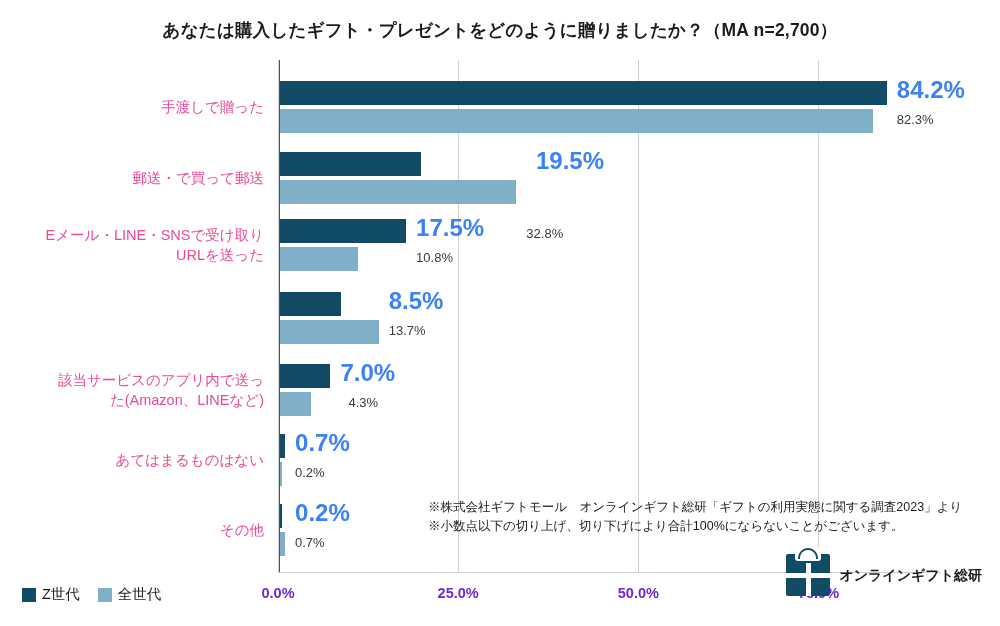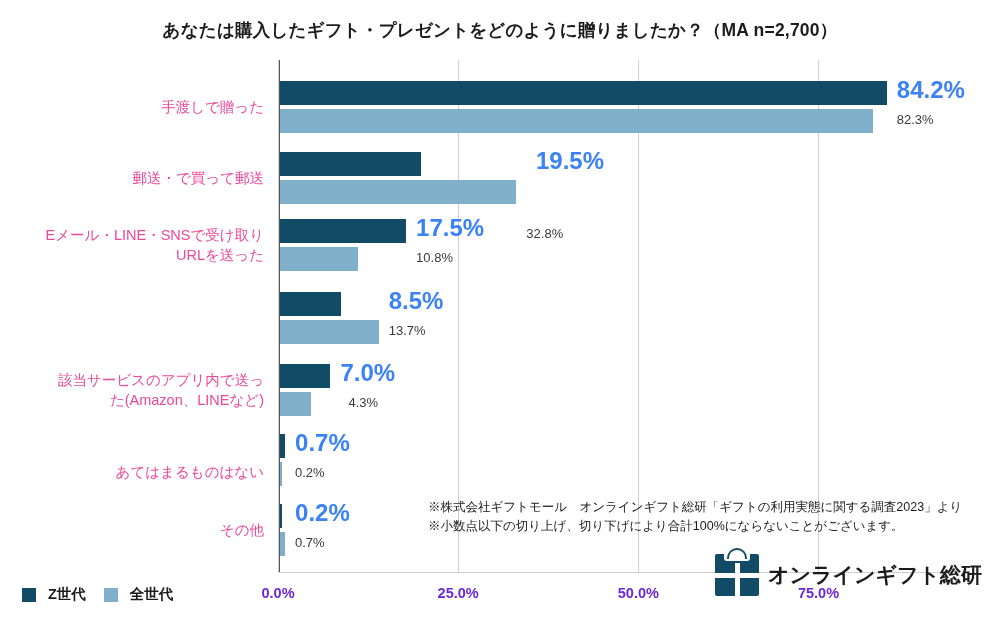--- a/index.html
+++ b/index.html
@@ -94,21 +94,21 @@
     white-space:nowrap;
   }
 
   
   .legend {
     position:absolute;
     left:22px; bottom:22px;
     display:flex; align-items:center; gap:8px;
     font-size:14.5px;
   }
-  .legend .item { display:flex; align-items:center; gap:12px; margin-right:10px;font-weight:bold; }
+  .legend .item { display:flex; align-items:center; gap:6px; margin-right:10px; }
   .swatch { width:14px; height:14px; display:inline-block; }
   .swatch.z { background:#124b66; }
   .swatch.all { background:#7fafc9; }
 
   
   .notes {
     position:absolute;
     left:428px; top:498px;
     font-size:12.5px;
     line-height:19px;
@@ -147,21 +147,21 @@
     width:20px; height:11px; margin-left:-10px;
     border:2.5px solid #124b66;
     border-bottom:none;
     border-radius:10px 10px 0 0;
   }
   .logo-text { line-height:1.05; }
   .logo-en {
     font-size:11.5px; font-weight:bold; letter-spacing:0.9px; color:#1b1b1b;
   }
   .logo-jp {
-    font-size:21px; font-weight:bold; color:#1b1b1b; letter-spacing:0px;
+    font-size:14px; font-weight:bold; color:#1b1b1b; letter-spacing:0px;
   }
 </style>
 </head>
 <body>
 
 <div id="chart-root">
 
   <div class="title">あなたは購入したギフト・プレゼントをどのように贈りましたか？（MA n=2,700）</div>
 
   <div class="labels">
@@ -172,21 +172,21 @@
         <div>郵送・で買って郵送</div>
       </div>
     <div class="lbl" id="lbl2" style="top: 165px;">
         <div>Eメール・LINE・SNSで受け取り</div>
         <div>URLを送った</div>
       </div>
     <div class="lbl" id="lbl4" style="top:310px;">
         <div>該当サービスのアプリ内で送っ</div>
         <div>た(Amazon、LINEなど)</div>
       </div>
-    <div class="lbl" id="lbl5" style="top: 390px; margin-top: 12px;">
+    <div class="lbl" id="lbl5" style="top: 390px;">
         <div>あてはまるものはない</div>
       </div>
     <div class="lbl" id="lbl6" style="top: 460px;">
         <div>その他</div>
       </div>
   </div>
 
   <div class="plot">
     <div class="axis-y"></div>
     <div class="axis-x"></div>

